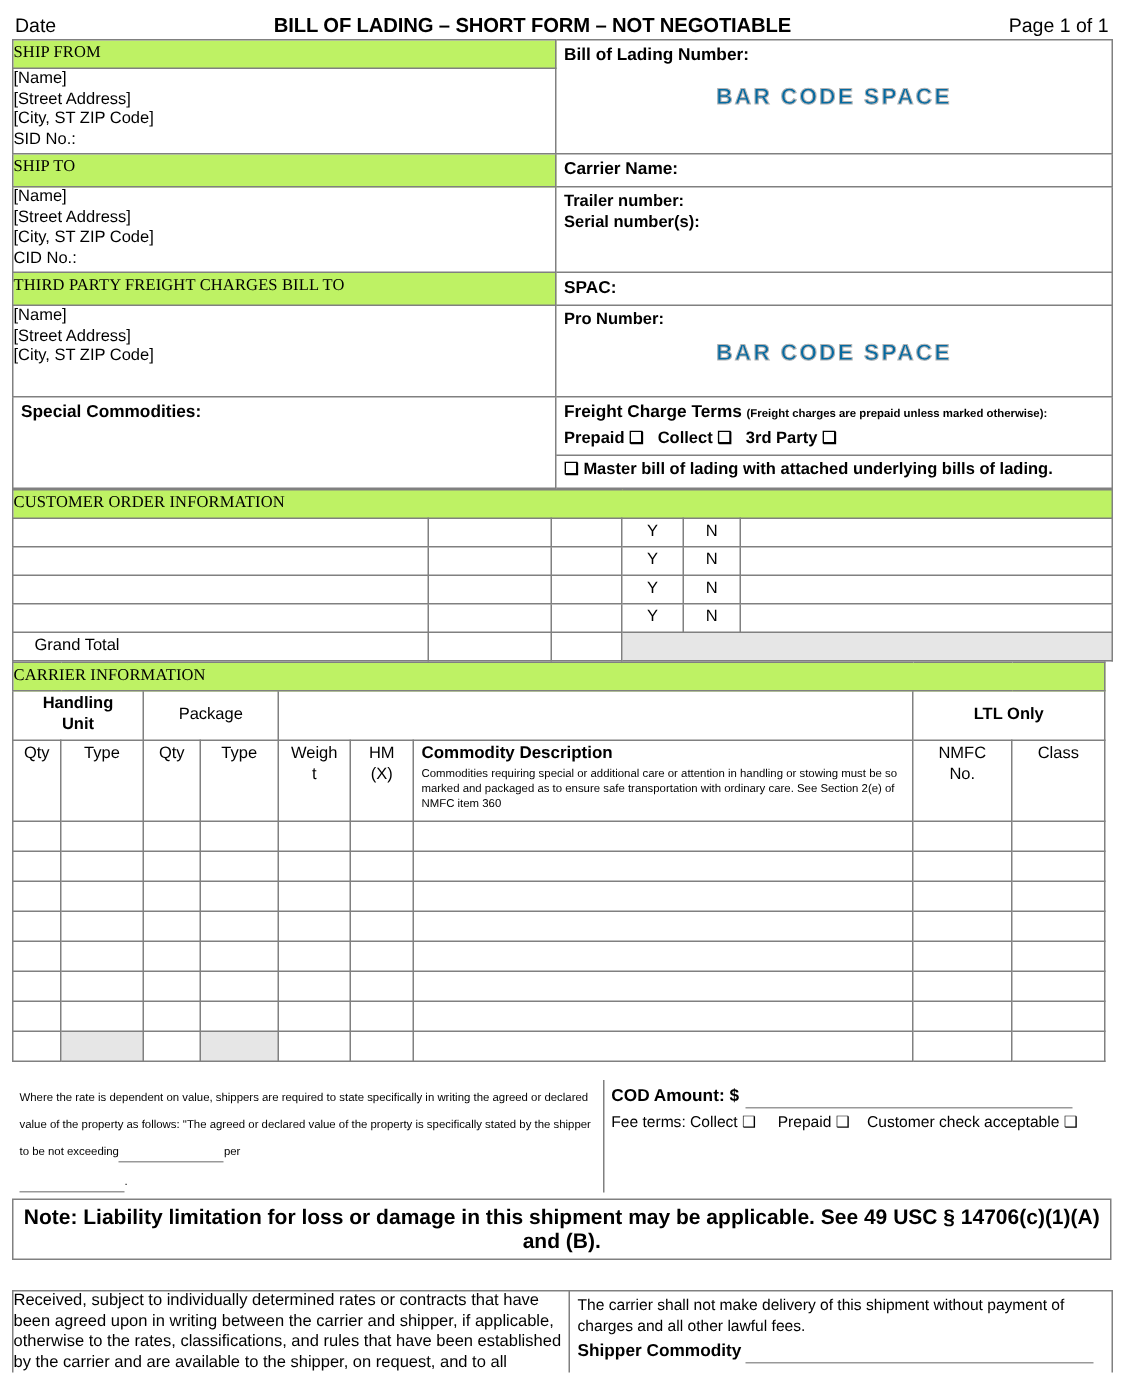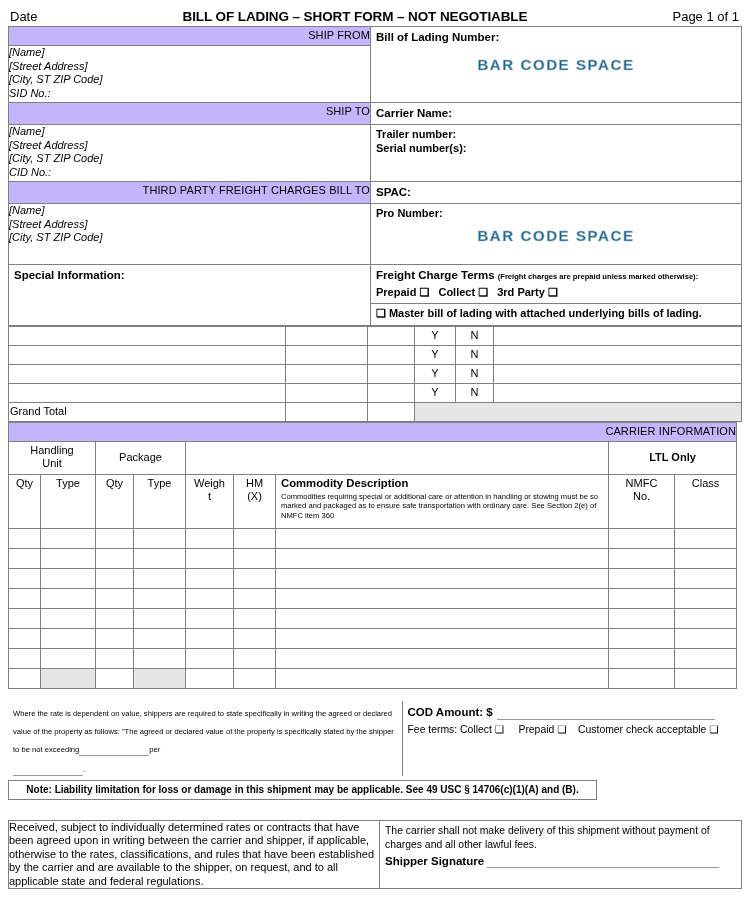--- a/index.html
+++ b/index.html
@@ -38,26 +38,27 @@
   }
   table.grid td, table.grid th{
     border:1px solid #808080;
     padding:0;
     vertical-align:top;
     font-weight:normal;
     font-size:11px;
     line-height:1.22;
   }
   .band{
-    background:#c4b5fd;
-    text-align:right;
+    background:#bef264;
+    text-align:left;
     font-weight:bold;
     font-size:11.5px;
     padding:2px 0 3px 0 !important;
     letter-spacing:.1px;
+    font-family:Liberation Serif, serif;
   }
   .cellpad{padding:3px 5px 4px 5px !important;}
   .lbl-b{font-weight:bold;font-size:11.5px;}
   .txt{font-size:11px;font-weight:bold;}
   .tiny{font-size:7.6px;line-height:1.28;}
   .ctr{text-align:center;}
   .shaded{background:#e6e6e6;}
 
   .barcode{
     text-align:center;
@@ -73,41 +74,41 @@
     display:inline-block;
     border-bottom:1px solid #999;
     height:10px;
     vertical-align:bottom;
   }
 
   
   .sec{margin-top:0;}
 
   
-  .addr{padding:3px 5px 4px 5px;font-size:10.6px;line-height:1.30;font-style:italic;}
+  .addr{padding:3px 5px 4px 5px;font-size:10.6px;line-height:1.30;}
   .addr div{white-space:pre;}
 
   
   .colhead{
     text-align:center;
     font-size:10.6px;
     padding:2px 2px 3px 2px !important;
     line-height:1.18;
   }
   .colhead.left{text-align:left;padding-left:5px !important;font-weight:bold;font-size:11.3px;}
   .rowcell{height:19px;}
   .rowcell.tall{height:20px;}
 
   .note-bar{
     border:1px solid #808080;
     text-align:center;
     font-weight:bold;
-    font-size:10px;
+    font-size:14px;
     padding:3px 0 4px 0;
-    width:589px;
+    width:733px;
     box-sizing:border-box;
   }
   .legal{
     font-size:7.8px;
     line-height:1.30;
     padding:3px 5px;
   }
   .med{font-size:10.4px;line-height:1.35;}
 </style>
 </head>
@@ -176,21 +177,21 @@
         <div>[City, ST ZIP Code]</div>
       </td>
       <td class="cellpad">
         <div class="txt">Pro Number:</div>
         <div class="barcode" style="padding-top:6px">BAR CODE SPACE</div>
       </td>
     </tr>
 
     <tr>
       <td class="cellpad" rowspan="2" style="height:52px">
-        <div class="lbl-b">Special Information:</div>
+        <div class="lbl-b">Special Commodities:</div>
       </td>
       <td class="cellpad">
         <div>
           <span class="lbl-b">Freight Charge Terms</span>
           <span class="tiny" style="font-weight:bold">(Freight charges are prepaid unless marked otherwise):</span>
         </div>
         <div class="txt" style="margin-top:3px">
           <span class="chk">Prepaid ❑</span>&nbsp;&nbsp;
           <span class="chk">Collect ❑</span>&nbsp;&nbsp;
           <span class="chk">3rd Party ❑</span>
@@ -208,20 +209,23 @@
   <table class="grid sec">
     <colgroup>
       <col style="width:277px">
         <col style="width:82px">
         <col style="width:47px">
       <col style="width:41px">
         <col style="width:38px">
         <col style="width:248px">
     </colgroup>
     <tbody>
+        <tr>
+      <td class="band" colspan="6">CUSTOMER ORDER INFORMATION</td>
+    </tr>
 
     <tr class="rowcell">
       <td></td>
       <td></td>
       <td></td>
       <td class="ctr txt" style="vertical-align:middle">Y</td>
       <td class="ctr txt" style="vertical-align:middle">N</td>
       <td></td>
     </tr>
     <tr class="rowcell">
@@ -243,21 +247,21 @@
     <tr class="rowcell">
       <td></td>
       <td></td>
       <td></td>
       <td class="ctr txt" style="vertical-align:middle">Y</td>
       <td class="ctr txt" style="vertical-align:middle">N</td>
       <td></td>
     </tr>
 
     <tr class="rowcell">
-      <td class="lbl-b" style="padding:2px 1px !important;vertical-align:middle">Grand Total</td>
+      <td class="lbl-b" style="padding:2px 14px !important;vertical-align:middle">Grand Total</td>
       <td></td>
       <td></td>
       <td class="shaded" colspan="3"></td>
     </tr>
   </tbody>
     </table>
 
   <table class="grid sec">
     <colgroup>
       <col style="width:32px">
@@ -268,21 +272,21 @@
         <col style="width:42px">
       <col style="width:333px">
       <col style="width:66px">
         <col style="width:62px">
     </colgroup>
     <tbody>
         <tr>
       <td class="band" colspan="9">CARRIER INFORMATION</td>
     </tr>
     <tr>
-      <td class="colhead" colspan="2" style="font-weight:normal;font-size:11px;white-space:pre-line;height:24px;vertical-align:middle">Handling
+      <td class="colhead" colspan="2" style="font-weight:bold;font-size:11px;white-space:pre-line;height:24px;vertical-align:middle">Handling
 Unit</td>
       <td class="colhead" colspan="2" style="font-weight:normal;font-size:11px;vertical-align:middle">Package</td>
       <td colspan="3"></td>
       <td class="colhead" colspan="2" style="font-weight:bold;font-size:11px;vertical-align:middle">LTL Only</td>
     </tr>
     <tr>
       <td class="colhead" style="vertical-align:top;height:48px">Qty</td>
       <td class="colhead">Type</td>
       <td class="colhead">Qty</td>
       <td class="colhead">Type</td>
@@ -422,21 +426,21 @@
     <colgroup>
         <col style="width:371px">
         <col style="width:362px">
       </colgroup>
     <tbody>
         <tr>
       <td class="legal" style="height:48px">Received, subject to individually determined rates or contracts that have been agreed upon in writing between the carrier and shipper, if applicable, otherwise to the rates, classifications, and rules that have been established by the carrier and are available to the shipper, on request, and to all applicable state and federal regulations.</td>
       <td style="padding:3px 5px">
         <div class="med">The carrier shall not make delivery of this shipment without payment of charges and all other lawful fees.</div>
         <div style="margin-top:2px">
-          <span class="lbl-b">Shipper Signature</span>
+          <span class="lbl-b">Shipper Commodity</span>
           <span class="ul" style="width:232px"></span>
         </div>
       </td>
     </tr>
   </tbody>
     </table>
 
 </div>
 
 </body></html>

